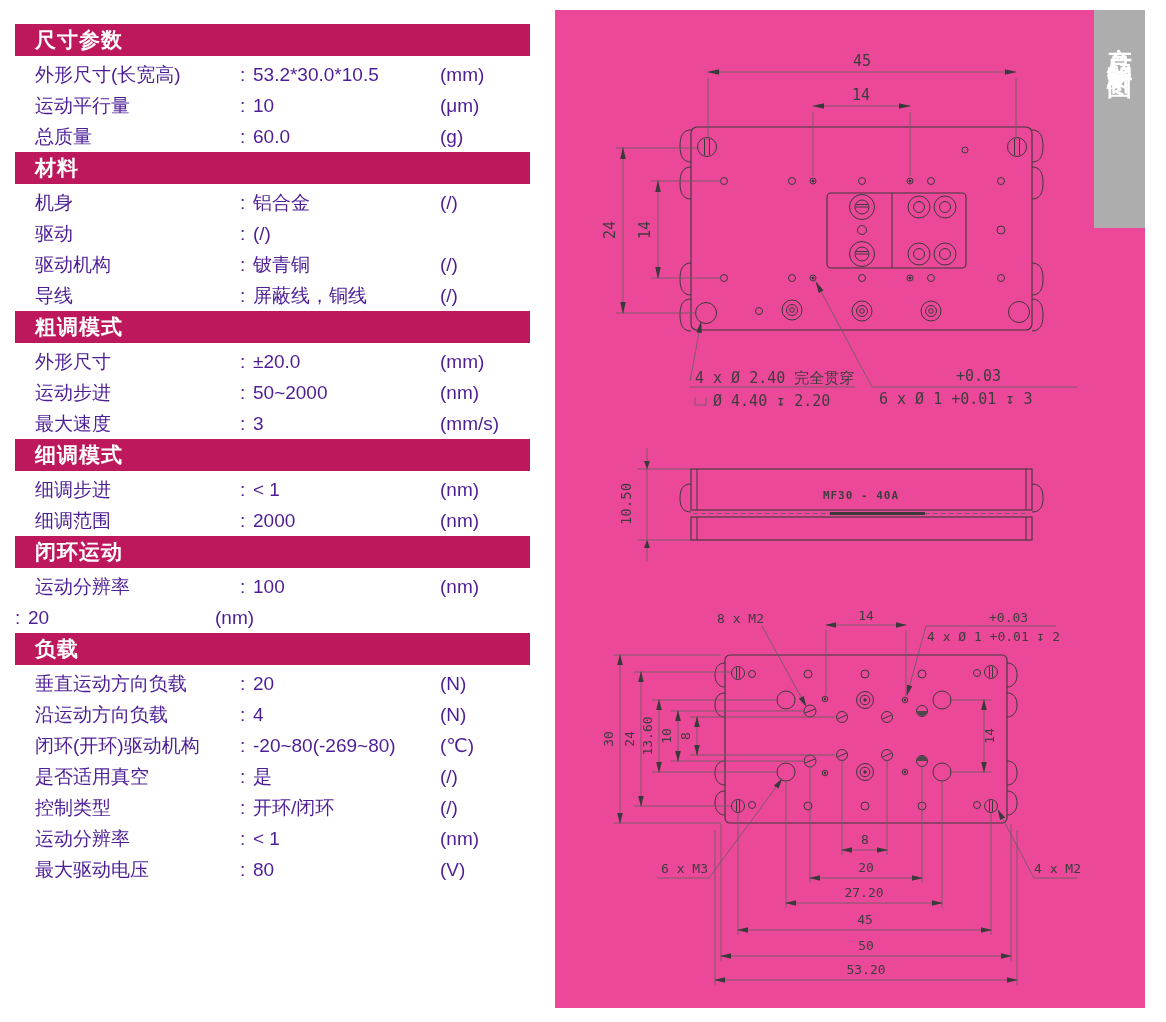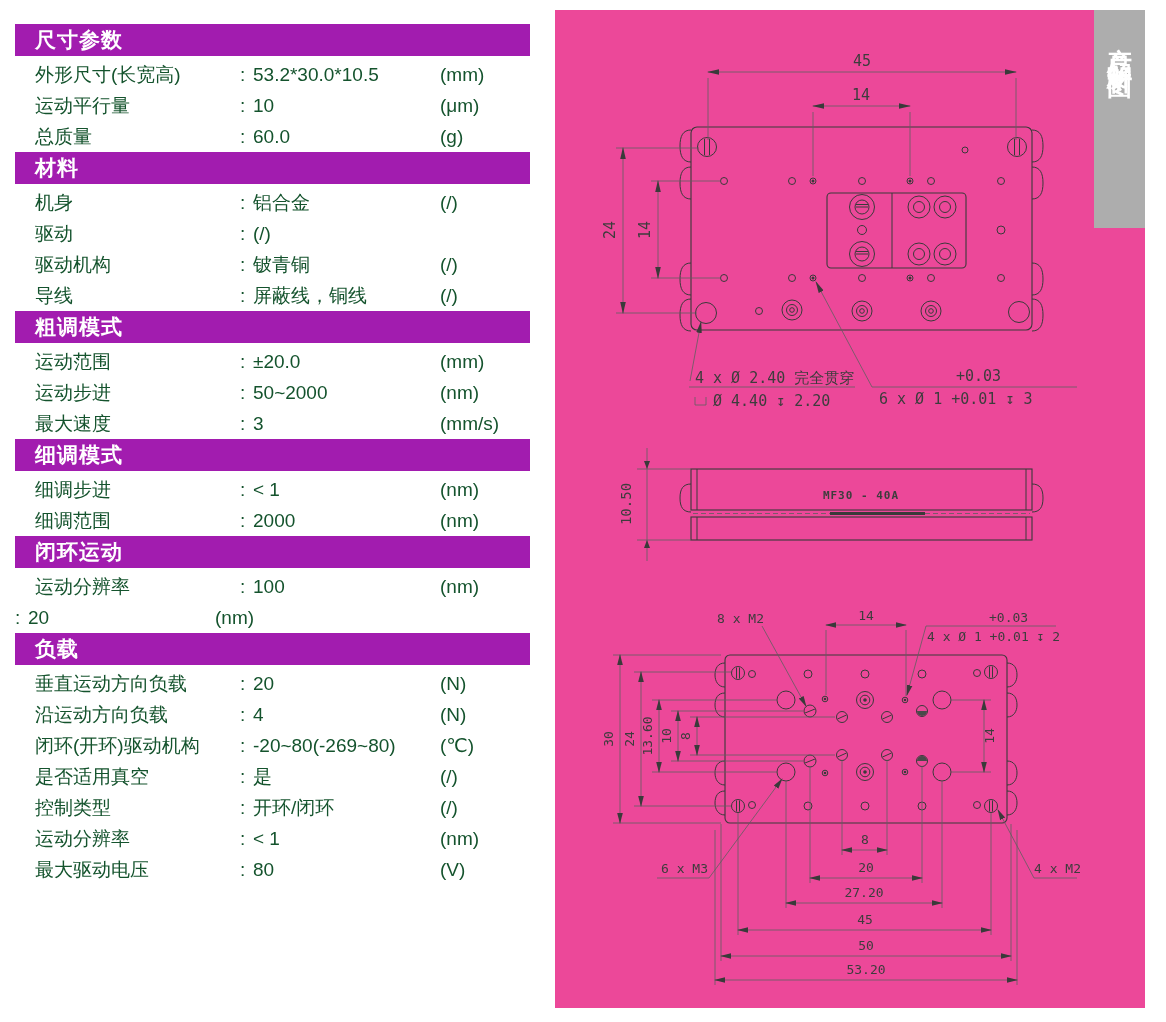--- a/index.html
+++ b/index.html
@@ -2,23 +2,23 @@
 <html><head>
 <meta charset="utf-8">
 <style>
   html,body{margin:0;padding:0}
   body{width:1166px;height:1022px;background:#ffffff;position:relative;overflow:hidden;
        font-family:"Liberation Sans","DejaVu Sans",sans-serif;color:#222}
   
   .spec-table{position:absolute;left:15px;top:24px;width:515px}
   .section{}
   .section:first-child{margin-top:0}
-  .banner{height:32px;line-height:32px;background:#a21caf;color:#fff;font-weight:bold;
+  .banner{height:32px;line-height:32px;background:#be185d;color:#fff;font-weight:bold;
           font-size:21px;padding-left:20px;box-sizing:border-box;margin-bottom:3px;letter-spacing:1px}
-  .row{display:flex;align-items:center;height:31px;font-size:19px;color:#14532d;white-space:nowrap}
+  .row{display:flex;align-items:center;height:31px;font-size:19px;color:#4c1d95;white-space:nowrap}
   .lbl{width:225px;padding-left:20px;box-sizing:border-box}
   .colon{width:13px}
   .val{width:187px}
   .unit{flex:1}
   
   .panel{position:absolute;left:555px;top:10px;width:590px;height:998px;background:#ec4899}
   .dwg{position:absolute}
   .vtab{position:absolute;left:539px;top:0;width:51px;height:218px;background:#adadad;
         display:flex;justify-content:center;padding-top:18px;box-sizing:border-box}
   .vtab span{writing-mode:vertical-rl;text-orientation:upright;color:#fff;font-size:25px;
@@ -85,21 +85,21 @@
       <span class="lbl">导线</span>
         <span class="colon">:</span>
         <span class="val">屏蔽线，铜线</span>
         <span class="unit">(/)</span>
     </div>
   </div>
 
   <div class="section">
     <div class="banner">粗调模式</div>
     <div class="row">
-      <span class="lbl">运动范围</span>
+      <span class="lbl">外形尺寸</span>
         <span class="colon">:</span>
         <span class="val">±20.0</span>
         <span class="unit">(mm)</span>
     </div>
     <div class="row">
       <span class="lbl">运动步进</span>
         <span class="colon">:</span>
         <span class="val">50~2000</span>
         <span class="unit">(nm)</span>
     </div>

